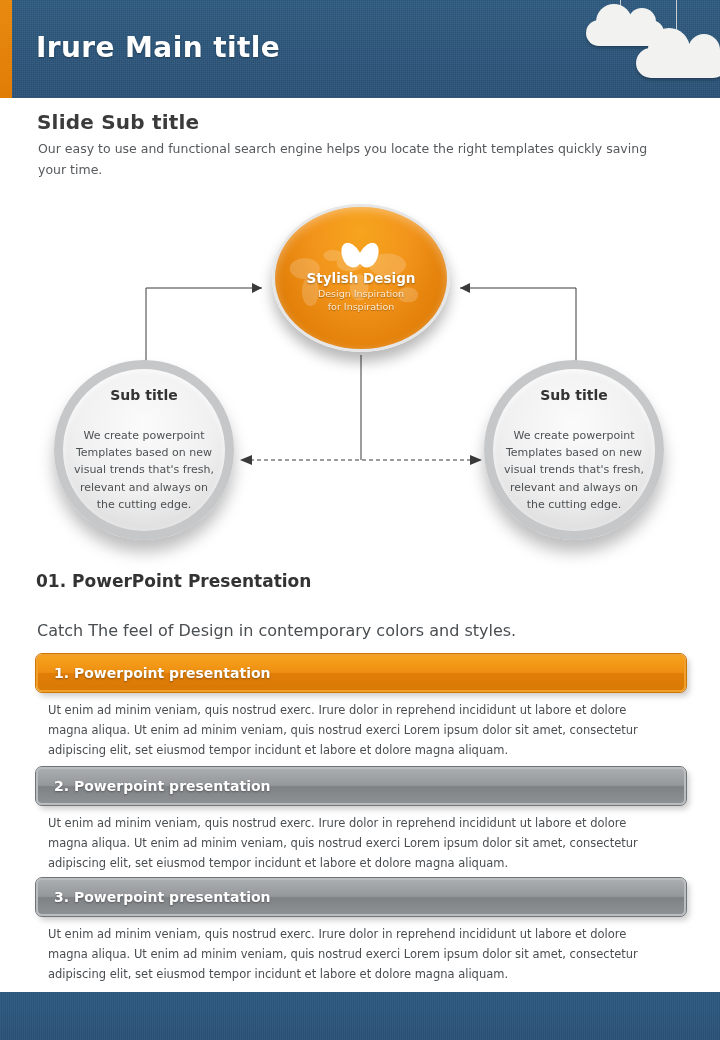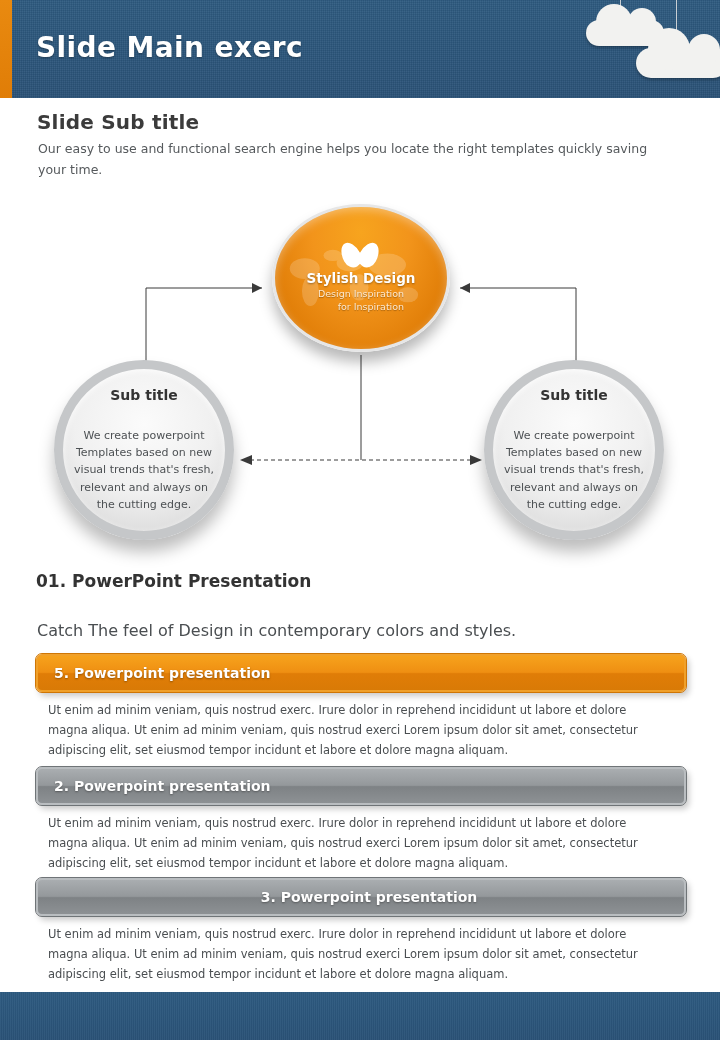--- a/index.html
+++ b/index.html
@@ -109,21 +109,20 @@
 
   
   .bubble-center {
     left: 272px; top: 14px;
     width: 178px; height: 148px;
     background:
       radial-gradient(ellipse at 50% 18%, #f7a41e 0%, #f2941b 40%, #e07d07 78%, #c96d04 100%);
     border: 3px solid #e6e6e6;
     box-shadow: 0 10px 14px rgba(0,0,0,0.28), inset 0 3px 10px rgba(255,255,255,0.35);
     overflow: hidden;
-    text-align: right;
   }
   .bubble-center .world {
     position: absolute;
     left: 0; top: 18%;
     width: 100%; height: 66%;
     opacity: 0.18;
   }
   .leaf-mark {
     position: relative;
     width: 40px; height: 26px;
@@ -223,40 +222,40 @@
   .bar-body {
     position: absolute;
     left: 48px;
     width: 600px;
     font-size: 11.5px;
     line-height: 1.75;
     color: #4a4e51;
   }
   .b1 { top: 654px; }  .t1 { top: 700px; }
   .b2 { top: 767px; }  .t2 { top: 813px; }
-  .b3 { top: 878px; justify-content: center; }  .t3 { top: 924px; }
+  .b3 { top: 878px; }  .t3 { top: 924px; }
 
   
   .footer {
     position: absolute;
     left: 0; top: 992px;
     width: 720px; height: 48px;
     background:
       repeating-linear-gradient(90deg, rgba(255,255,255,0.035) 0 1px, rgba(0,0,0,0.035) 1px 2px),
       linear-gradient(180deg, #2d5a80 0%, #2a5277 100%);
   }
 </style>
 </head>
 <body>
 
 <div class="page">
 
   <div class="header">
     <div class="header-accent"></div>
-    <div class="main-title">Slide Main exerc</div>
+    <div class="main-title">Irure Main title</div>
     <div class="cloud-string cs1"></div>
     <div class="cloud-string cs2"></div>
     <div class="cloud cloud-a"></div>
     <div class="cloud cloud-b"></div>
   </div>
 
   <div class="sub-title">Slide Sub title</div>
   <div class="sub-desc">Our easy to use and functional search engine helps you locate the right templates quickly saving your time.</div>
 
   <div class="diagram">
@@ -309,21 +308,21 @@
     <div class="bubble bubble-side bubble-right">
       <div class="side-title">Sub title</div>
       <div class="side-text">We create powerpoint Templates based on new visual trends that's fresh, relevant and always on the cutting edge.</div>
     </div>
   </div>
 
   <div class="section-title">01. PowerPoint Presentation</div>
   <div class="section-sub">Catch The feel of Design in contemporary colors and styles.</div>
 
   <div class="bar bar-orange b1">
-    <span class="bar-label">5. Powerpoint presentation</span>
+    <span class="bar-label">1. Powerpoint presentation</span>
   </div>
   <div class="bar-body t1">Ut enim ad minim veniam, quis nostrud exerc. Irure dolor in reprehend incididunt ut labore et dolore magna aliqua. Ut enim ad minim veniam, quis nostrud exerci  Lorem ipsum dolor sit amet, consectetur adipiscing elit, set eiusmod tempor incidunt et labore et dolore magna aliquam.</div>
 
   <div class="bar bar-grey b2">
     <span class="bar-label">2. Powerpoint presentation</span>
   </div>
   <div class="bar-body t2">Ut enim ad minim veniam, quis nostrud exerc. Irure dolor in reprehend incididunt ut labore et dolore magna aliqua. Ut enim ad minim veniam, quis nostrud exerci  Lorem ipsum dolor sit amet, consectetur adipiscing elit, set eiusmod tempor incidunt et labore et dolore magna aliquam.</div>
 
   <div class="bar bar-grey b3">
     <span class="bar-label">3. Powerpoint presentation</span>

